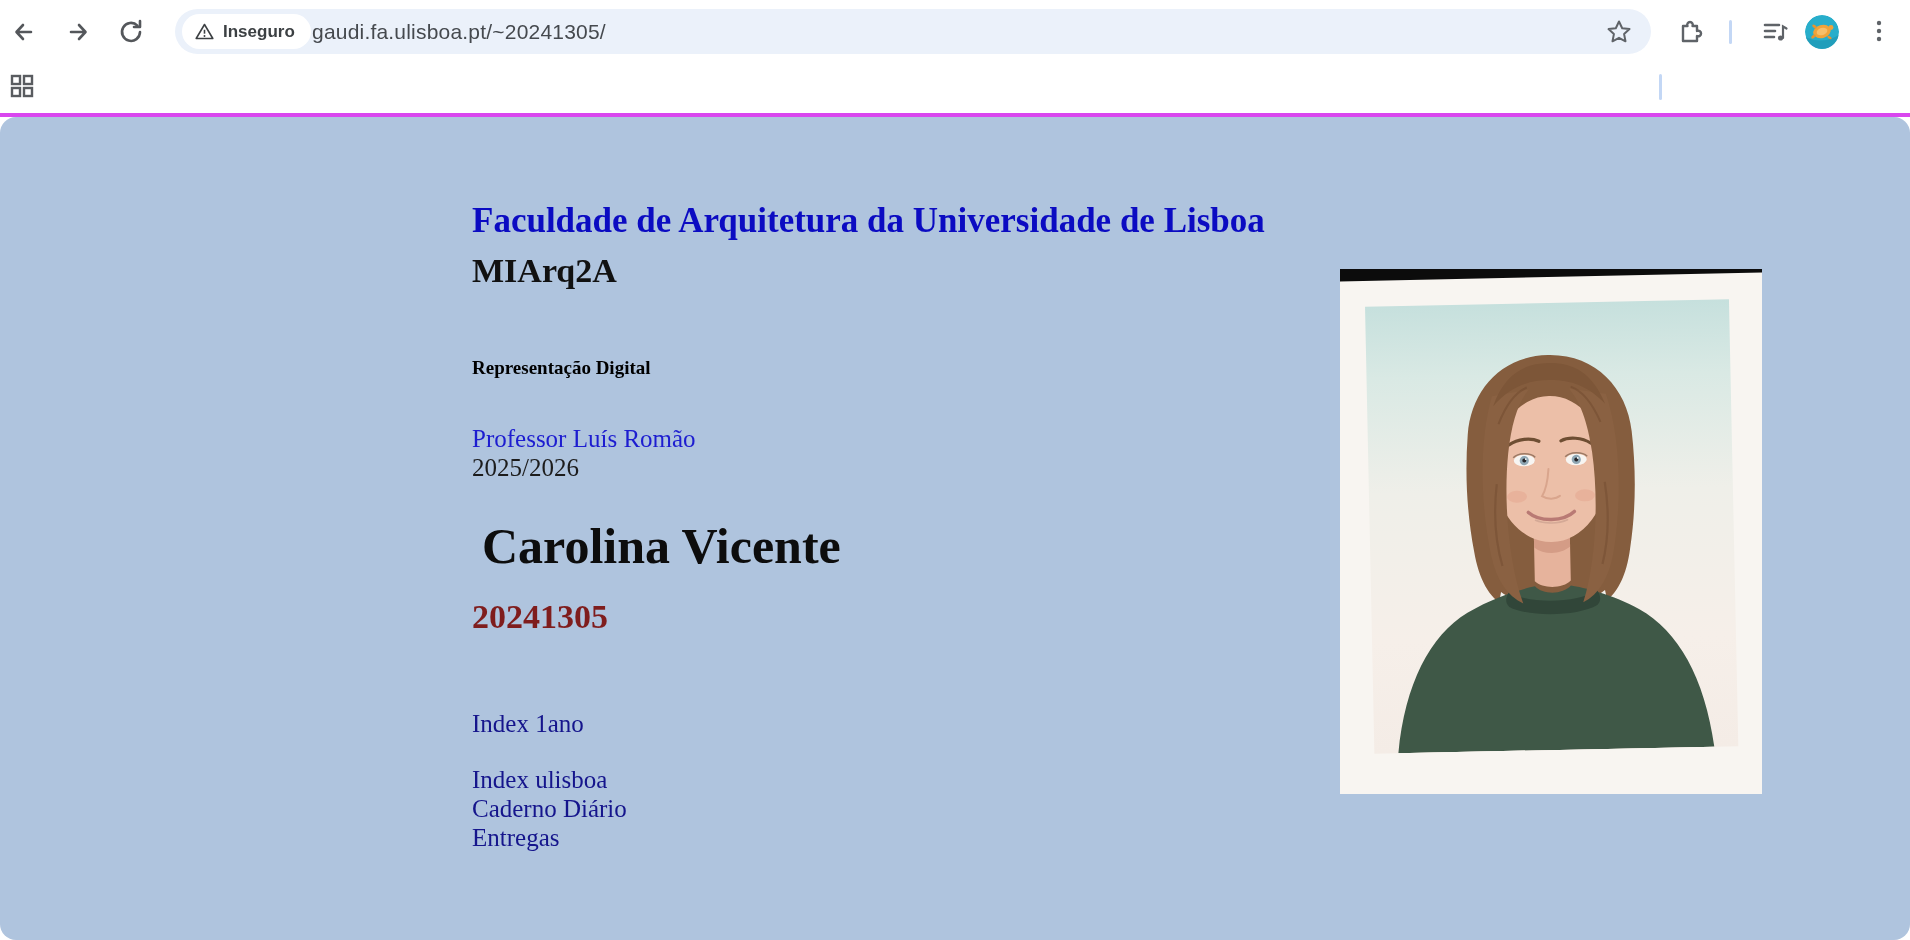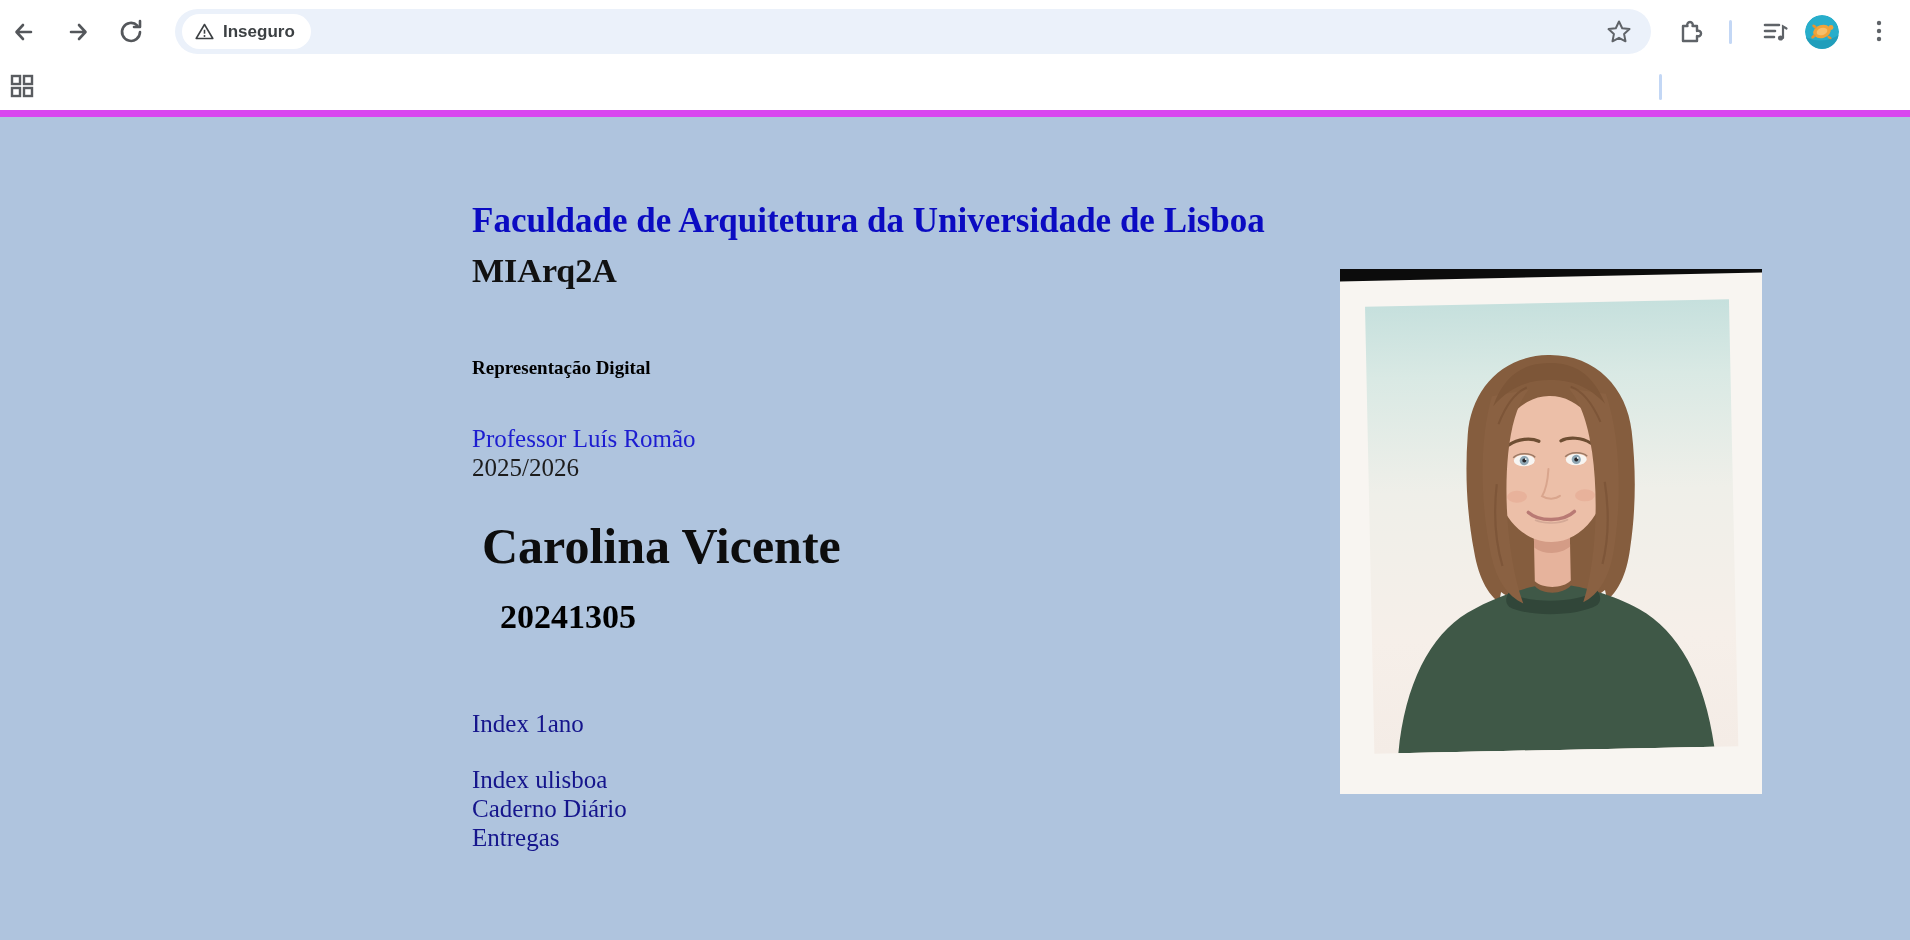--- a/index.html
+++ b/index.html
@@ -1,21 +1,21 @@
 <!DOCTYPE html>
 <html><head>
 <meta charset="utf-8">
 <style>
   * { margin:0; padding:0; box-sizing:border-box; }
   html,body { width:1910px; height:940px; overflow:hidden; }
   body { font-family:"Liberation Sans", sans-serif; background:#fff; }
 
   
   .chrome { position:absolute; left:0; top:0; width:1910px; height:117px;
-            background:#ffffff; border-bottom:7px solid #d946ef; }
+            background:#ffffff; border-bottom:4px solid #d946ef; }
   .toolbar { position:absolute; left:0; top:0; width:1910px; height:63px; }
   .nav-btn { position:absolute; top:17px; width:30px; height:30px; cursor:pointer; }
   .nav-btn svg { width:30px; height:30px; }
   .btn-back { left:10px; } .btn-fwd { left:62px; } .btn-reload { left:116px; }
 
   .omnibox { position:absolute; left:175px; top:9px; width:1476px; height:45px;
              background:#ebf1fa; border-radius:23px; }
   .sec-chip { position:absolute; left:7px; top:5px; height:35px; background:#ffffff;
               border-radius:18px; display:flex; align-items:center; padding:0 16px 0 12px; }
   .sec-chip svg { width:21px; height:21px; margin-right:8px; }
@@ -37,30 +37,30 @@
   .grid-btn { position:absolute; left:10px; top:74px; width:24px; height:24px; cursor:pointer; }
   .bm-sep { position:absolute; left:1659px; top:74px; width:3px; height:26px;
             background:#c3d7f5; border-radius:2px; }
   .all-bm { position:absolute; right:12px; top:63px; height:53px; display:flex;
             align-items:center; cursor:pointer; }
   .all-bm svg { width:25px; height:25px; margin-right:10px; }
   .all-bm span { font-size:19px; color:#3c4043; }
 
   
   .page { position:absolute; left:0; top:117px; width:1910px; height:823px;
-          background:#afc4de; font-family:"Liberation Serif", serif; }
+          background:#afc4de; font-family:"Liberation Serif", serif;border-radius:16px; }
   .page .txt { position:absolute; left:472px; white-space:nowrap; }
   .h-univ   { top:84px;  font-size:35px; font-weight:bold; color:#0b0bc2; }
   .h-class  { top:135px; font-size:34px; font-weight:bold; color:#111; }
   .h-subj   { top:240px; font-size:19px; font-weight:bold; color:#000000; }
   .prof-blk { top:307px; font-size:25px; line-height:29px; color:#1c1c1c; }
   a.lnk     { color:#1d1dd0; text-decoration:none; cursor:pointer; }
   a.lnk-v   { color:#15158c; text-decoration:none; cursor:pointer; }
   .h-name   { top:400px; font-size:50px; font-weight:bold; color:#0d0d0d;margin-left:10px; }
-  .h-num    { top:481px; font-size:34px; font-weight:bold; color:#000000;margin-left:28px; }
+  .h-num    { top:481px; font-size:34px; font-weight:bold; color:#7f1d1d; }
   .lnk-main { top:593px; font-size:25px; }
   .lnk-list { top:648px; font-size:25px; line-height:29px; }
   .lnk-list a { display:block; }
 
   
   .photo-scan { position:absolute; left:1340px; top:152px; width:422px; height:525px;
                 background:#0c0c0c; overflow:hidden; }
   .photo-paper { position:absolute; left:-10px; top:8px; right:-12px; bottom:-14px;
                  background:#f8f5f1; transform:rotate(-1.2deg); transform-origin:center; }
   .photo-img { position:absolute; left:40px; top:26px; right:40px; bottom:58px;
@@ -94,20 +94,21 @@
 
     <div class="omnibox">
       <div class="sec-chip">
         <svg viewBox="0 0 24 24">
           <path d="M12 4 L21.5 20 H2.5 Z" fill="none" stroke="#3c4043" stroke-width="1.8" stroke-linejoin="round"></path>
           <line x1="12" y1="10" x2="12" y2="14.5" stroke="#3c4043" stroke-width="1.8"></line>
           <circle cx="12" cy="17.2" r="1.1" fill="#3c4043"></circle>
         </svg>
         <span>Inseguro</span>
       </div>
+      <div class="url-text">gaudi.fa.ulisboa.pt/~20241305/</div>
       <div class="star-btn">
         <svg viewBox="0 0 28 28">
           <path d="M14 3.5 L17.2 10.2 L24.5 11.1 L19.1 16.1 L20.5 23.3 L14 19.8 L7.5 23.3 L8.9 16.1 L3.5 11.1 L10.8 10.2 Z" fill="none" stroke="#5f6368" stroke-width="2" stroke-linejoin="round"></path>
         </svg>
       </div>
     </div>
 
     <div class="tb-icon icon-ext">
       <svg viewBox="0 0 30 30">
         <path d="M8 10 h4.5 a2.8 2.8 0 1 1 5 0 H22 v5 a2.8 2.8 0 1 1 0 5 v5 H8 Z" fill="none" stroke="#5f6368" stroke-width="2.4" stroke-linejoin="round"></path>

